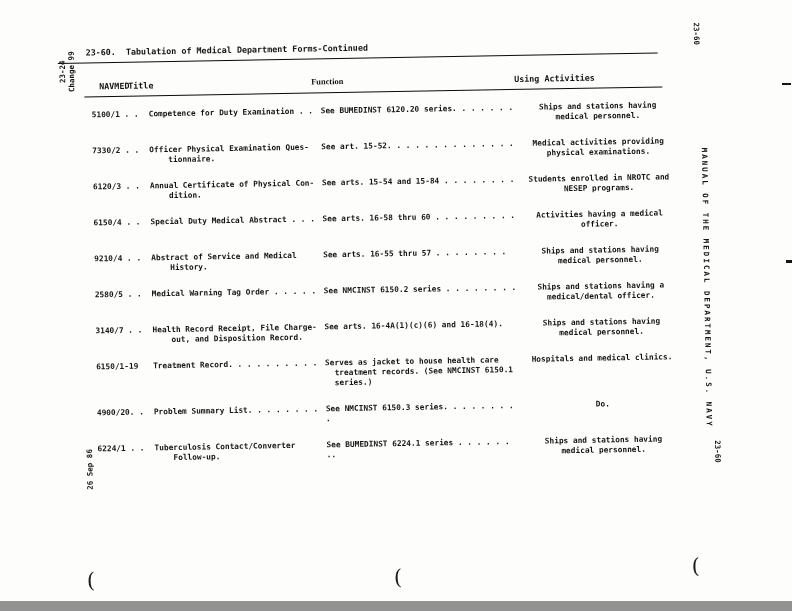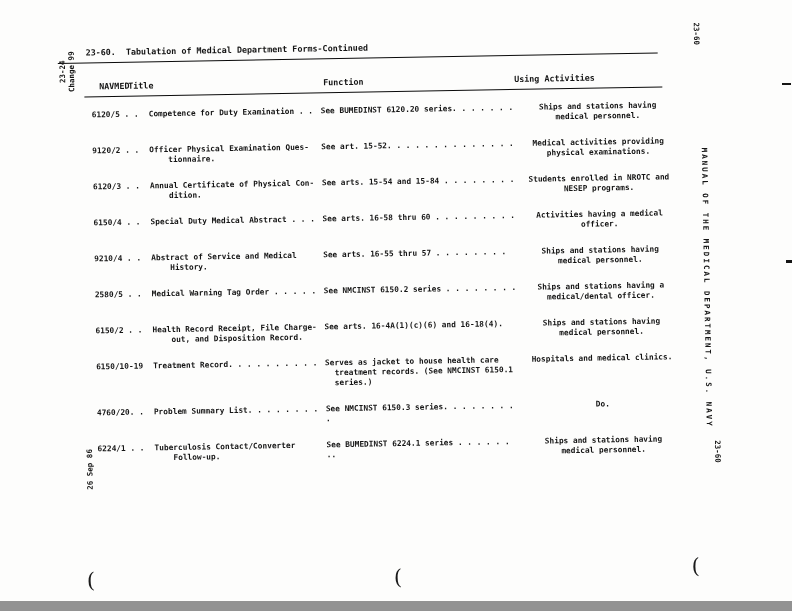--- a/index.html
+++ b/index.html
@@ -10,21 +10,21 @@
   }
   .scan { position:absolute; left:0; top:0; width:792px; height:611px;
           transform:rotate(-1deg); transform-origin:0px 305px; }
 
   .section-header { position:absolute; left:90px; top:49px; font-size:8.4px; white-space:pre; }
   .rule { position:absolute; height:1.4px; background:#0a0a0a; }
   .rule-top { left:62px; top:64px; width:600px; }
   .rule-cols { left:88px; top:98px; width:578px; }
 
   .col-header { position:absolute; top:83px; font-size:8.4px; white-space:pre; }
-  .colh-0 { left:103px; } .colh-1 { left:132px; } .colh-2 { left:327px; } .colh-3 { left:518px; }
+  .colh-0 { left:103px; } .colh-1 { left:132px; } .colh-2 { left:315px;font-family:Liberation Serif, serif; } .colh-3 { left:518px; }
 
   .forms-table { position:absolute; left:95px; top:112px; width:586px;
                  font-size:7.8px; line-height:10px; }
   .frow { display:grid; grid-template-columns:57px 172px 197px 160px; margin-bottom:16px; }
   .cell { white-space:pre-wrap; }
   .cell.using { white-space:pre-line; text-align:center; }
 
   .vlabel { position:absolute; font-size:7.5px; line-height:9px; white-space:pre;
             text-align:center; }
   .rot-ccw { transform:translate(-50%,-50%) rotate(-90deg); }
@@ -59,29 +59,29 @@
 
     <div class="col-header colh-0">NAVMED</div>
     <div class="col-header colh-1">Title</div>
     <div class="col-header colh-2">Function</div>
     <div class="col-header colh-3">Using Activities</div>
     <div class="rule rule-cols"></div>
 
     <div class="forms-table">
 
       <div class="frow">
-        <div class="cell">6120/5 . .</div>
+        <div class="cell">5100/1 . .</div>
         <div class="cell">Competence for Duty Examination . .</div>
         <div class="cell">See BUMEDINST 6120.20 series. . . . . . .</div>
         <div class="cell using">Ships and stations having
 medical personnel.</div>
       </div>
 
       <div class="frow">
-        <div class="cell">9120/2 . .</div>
+        <div class="cell">7330/2 . .</div>
         <div class="cell">Officer Physical Examination Ques-
     tionnaire.</div>
         <div class="cell">See art. 15-52. . . . . . . . . . . . . .</div>
         <div class="cell using">Medical activities providing
 physical examinations.</div>
       </div>
 
       <div class="frow">
         <div class="cell">6120/3 . .</div>
         <div class="cell">Annual Certificate of Physical Con-
@@ -110,39 +110,39 @@
 
       <div class="frow">
         <div class="cell">2580/5 . .</div>
         <div class="cell">Medical Warning Tag Order . . . . .</div>
         <div class="cell">See NMCINST 6150.2 series . . . . . . . .</div>
         <div class="cell using">Ships and stations having a
 medical/dental officer.</div>
       </div>
 
       <div class="frow">
-        <div class="cell">6150/2 . .</div>
+        <div class="cell">3140/7 . .</div>
         <div class="cell">Health Record Receipt, File Charge-
     out, and Disposition Record.</div>
         <div class="cell">See arts. 16-4A(1)(c)(6) and 16-18(4).</div>
         <div class="cell using">Ships and stations having
 medical personnel.</div>
       </div>
 
       <div class="frow">
-        <div class="cell">6150/10-19</div>
+        <div class="cell">6150/1-19</div>
         <div class="cell">Treatment Record. . . . . . . . . .</div>
         <div class="cell">Serves as jacket to house health care
   treatment records. (See NMCINST 6150.1
   series.)</div>
         <div class="cell using">Hospitals and medical clinics.</div>
       </div>
 
       <div class="frow">
-        <div class="cell">4760/20. .</div>
+        <div class="cell">4900/20. .</div>
         <div class="cell">Problem Summary List. . . . . . . .</div>
         <div class="cell">See NMCINST 6150.3 series. . . . . . . . .</div>
         <div class="cell using">Do.</div>
       </div>
 
       <div class="frow">
         <div class="cell">6224/1 . .</div>
         <div class="cell">Tuberculosis Contact/Converter
     Follow-up.</div>
         <div class="cell">See BUMEDINST 6224.1 series . . . . . . ..</div>

